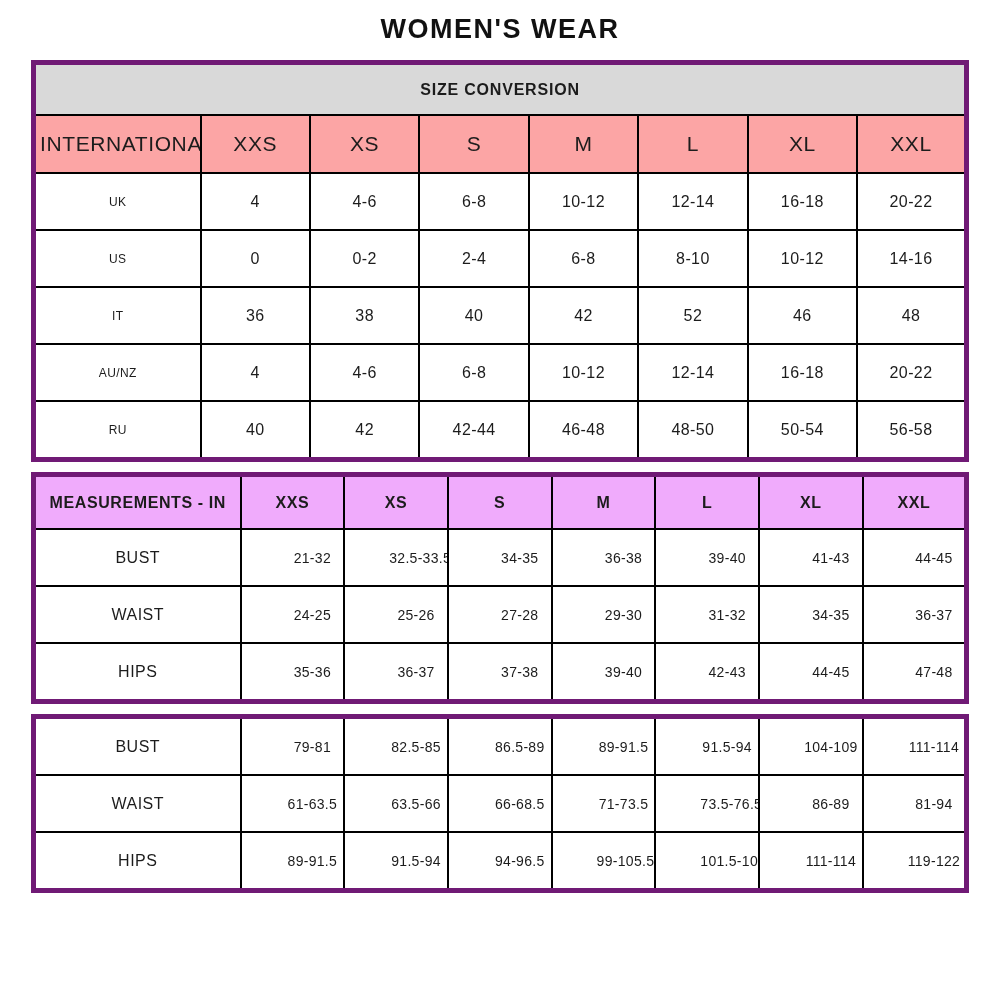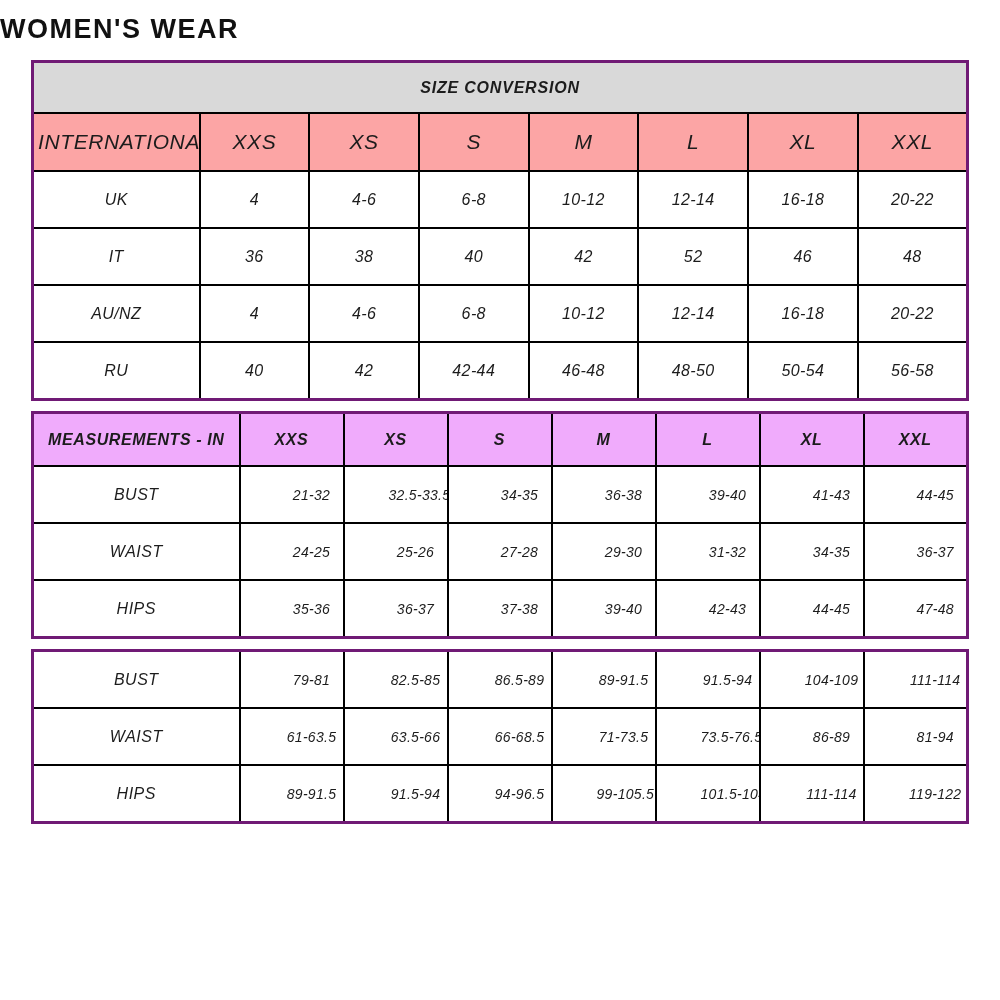--- a/index.html
+++ b/index.html
@@ -4,21 +4,21 @@
 <style>
   html,body{margin:0;padding:0;background:#ffffff;}
   body{
     width:1000px;height:1000px;
     font-family:"Liberation Sans","DejaVu Sans",sans-serif;
     color:#1c1c1c;
     -webkit-font-smoothing:antialiased;
   }
   .sheet{width:1000px;height:1000px;box-sizing:border-box;padding-top:14px;}
   .page-title{
-    text-align:left;
+    text-align:center;
     font-size:27px;
     font-weight:700;
     letter-spacing:1.5px;
     margin:0 0 15px 0;
     color:#111;
   }
   table{
     border-collapse:collapse;
     table-layout:fixed;
     width:938px;
@@ -26,40 +26,40 @@
   }
   .tbl-gap{height:10px;}
   td,th{
     border:2px solid #000;
     text-align:center;
     vertical-align:middle;
     padding:0 4px;
     overflow:hidden;
     white-space:nowrap;
   }
-  table{border:3px solid #701a75;font-style:italic;}
+  table{border:5px solid #701a75;}
   
   .banner-cell{
     background:#d9d9d9;
     font-weight:700;
     font-size:16px;
     letter-spacing:0.8px;
     height:49px;
   }
   
   .t1-head td{
     font-weight:500;
     font-size:21px;
     letter-spacing:0.6px;
     height:56px;
     background:#fca5a5;
   }
   .t1 tr.data-row td{height:55px;}
   .t1 td.val{font-size:16px;font-weight:400;letter-spacing:0.4px;}
-  .t1 td.lbl{font-size:16px;font-weight:400;letter-spacing:0.4px;border-radius:12px;}
+  .t1 td.lbl{font-size:12px;font-weight:400;letter-spacing:0.4px;border-radius:12px;}
   
   .m-head td{
     background:#f0abfc;
     font-weight:700;
     font-size:16px;
     letter-spacing:0.6px;
     height:51px;
   }
   .tm tr.data-row td{height:55px;}
   .tm td.lbl{font-size:16px;font-weight:400;letter-spacing:0.5px;border-radius:18px;}
@@ -99,20 +99,30 @@
       </tr>
       <tr class="data-row">
         <td class="lbl">UK</td>
         <td class="val">4</td>
         <td class="val">4-6</td>
         <td class="val">6-8</td>
         <td class="val">10-12</td>
         <td class="val">12-14</td>
         <td class="val">16-18</td>
         <td class="val">20-22</td>
+      </tr>
+      <tr class="data-row">
+        <td class="lbl">US</td>
+        <td class="val">0</td>
+        <td class="val">0-2</td>
+        <td class="val">2-4</td>
+        <td class="val">6-8</td>
+        <td class="val">8-10</td>
+        <td class="val">10-12</td>
+        <td class="val">14-16</td>
       </tr>
       <tr class="data-row">
         <td class="lbl">IT</td>
         <td class="val">36</td>
         <td class="val">38</td>
         <td class="val">40</td>
         <td class="val">42</td>
         <td class="val">52</td>
         <td class="val">46</td>
         <td class="val">48</td>

